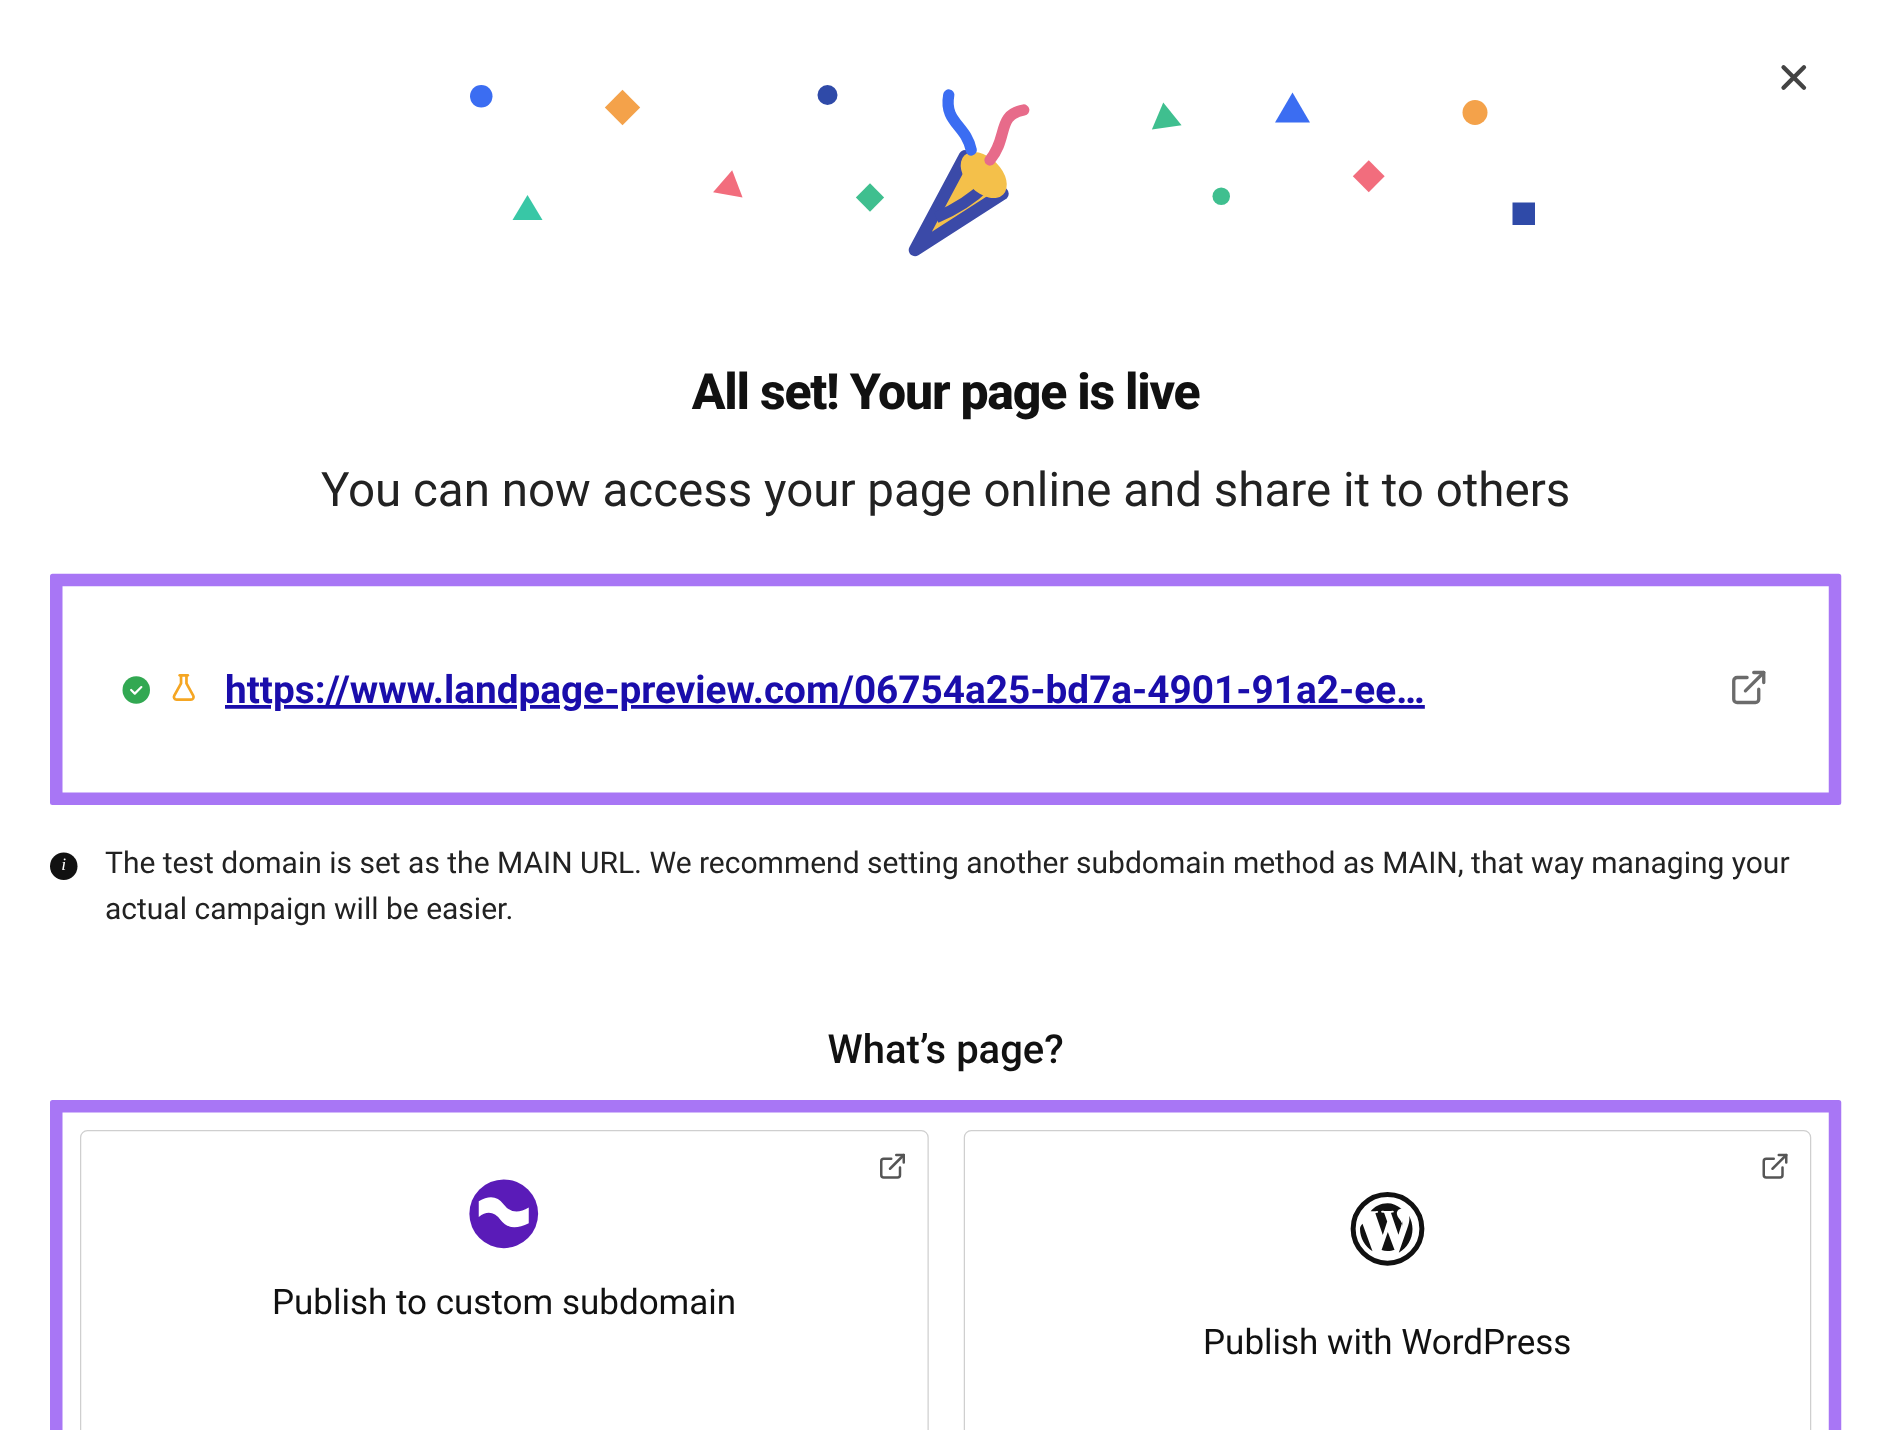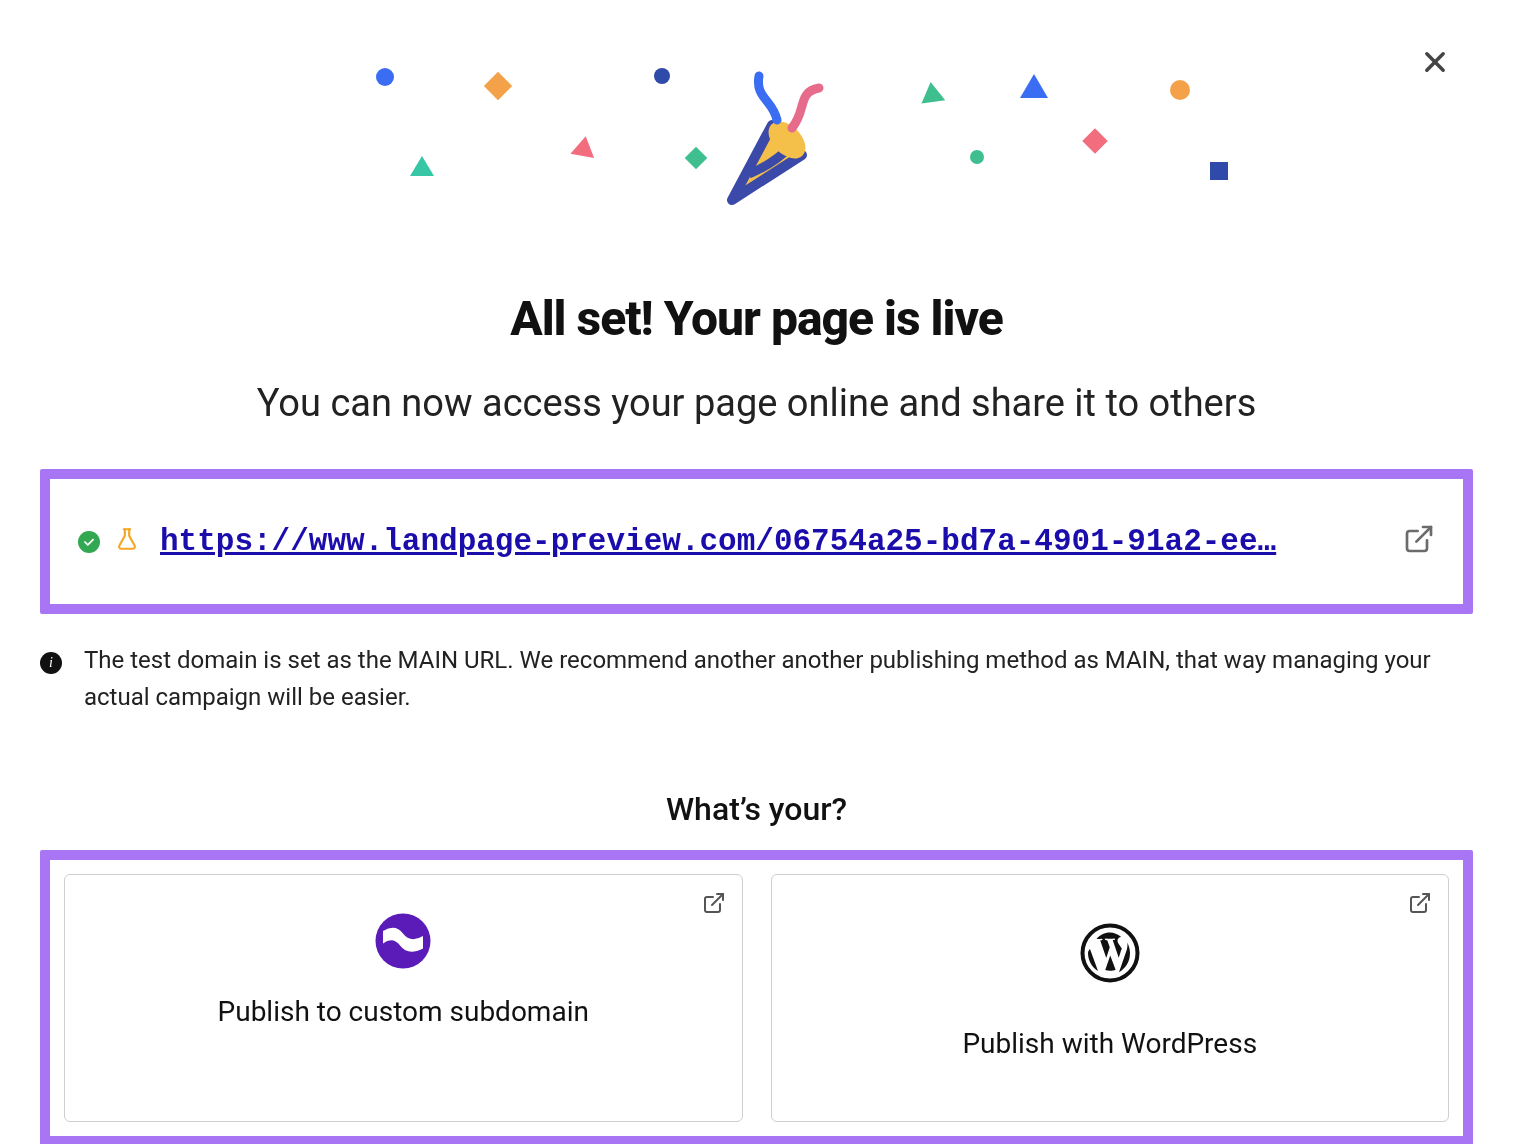--- a/index.html
+++ b/index.html
@@ -46,41 +46,40 @@
 
   .popper{
     position:absolute;
     left:50%; top:18px;
     transform:translateX(-50%);
     width:160px; height:140px;
   }
 
   .headline{
     text-align:center;
-    font-size:48px;
+    font-size:40px;
     font-weight:800;
     margin:78px 0 0 0;
     letter-spacing:-1px;
     color:#111;
   }
   .subhead{
     text-align:center;
     font-size:38px;
     font-weight:400;
     margin:34px 0 0 0;
     color:#222;
   }
 
   .url-box-outer{
     margin:44px 0 0 0;
     border:10px solid var(--accent-border);
     border-radius:2px;
-    padding:0;
+    padding:20px;
     background:#fff;
-    font-family:Liberation Mono, monospace;
   }
   .url-box-inner{
     display:flex;
     align-items:center;
     gap:14px;
     padding:44px 28px;
     background:#fff;
   }
   .status-check{
     width:22px;height:22px;border-radius:50%;
@@ -258,24 +257,24 @@
         <path d="M18 13v6a2 2 0 0 1-2 2H5a2 2 0 0 1-2-2V8a2 2 0 0 1 2-2h6"></path>
         <polyline points="15 3 21 3 21 9"></polyline>
           <line x1="10" y1="14" x2="21" y2="3"></line>
       </svg>
     </span>
   </div>
 </div>
 
 <div class="info-row">
   <span class="info-badge">i</span>
-  <div class="info-text">The test domain is set as the MAIN URL. We recommend another another publishing method as MAIN, that way managing your actual campaign will be easier.</div>
-</div>
-
-<h2 class="next-h">What’s your?</h2>
+  <div class="info-text">The test domain is set as the MAIN URL. We recommend setting another subdomain method as MAIN, that way managing your actual campaign will be easier.</div>
+</div>
+
+<h2 class="next-h">What’s page?</h2>
 
 <div class="cards-outer">
   <div class="cards">
 
     <div class="card">
       <span class="corner-open">
         <svg viewBox="0 0 24 24" fill="none" stroke="currentColor" stroke-width="2" stroke-linecap="round" stroke-linejoin="round">
             <path d="M18 13v6a2 2 0 0 1-2 2H5a2 2 0 0 1-2-2V8a2 2 0 0 1 2-2h6"></path>
             <polyline points="15 3 21 3 21 9"></polyline>
             <line x1="10" y1="14" x2="21" y2="3"></line>

